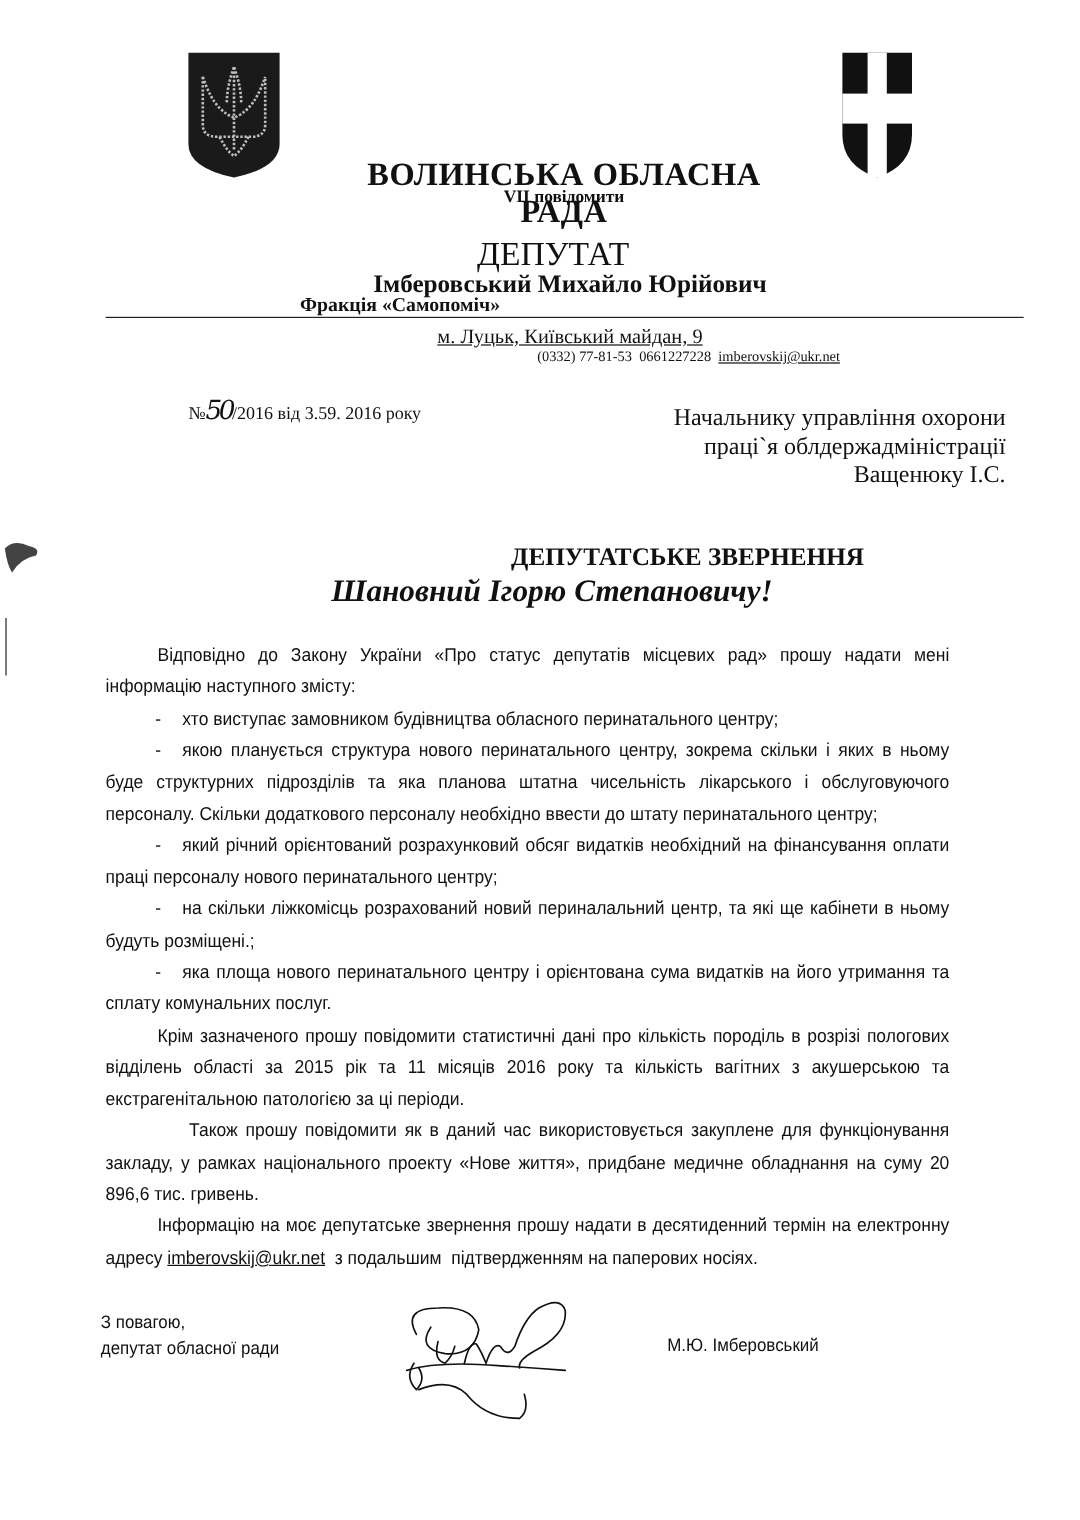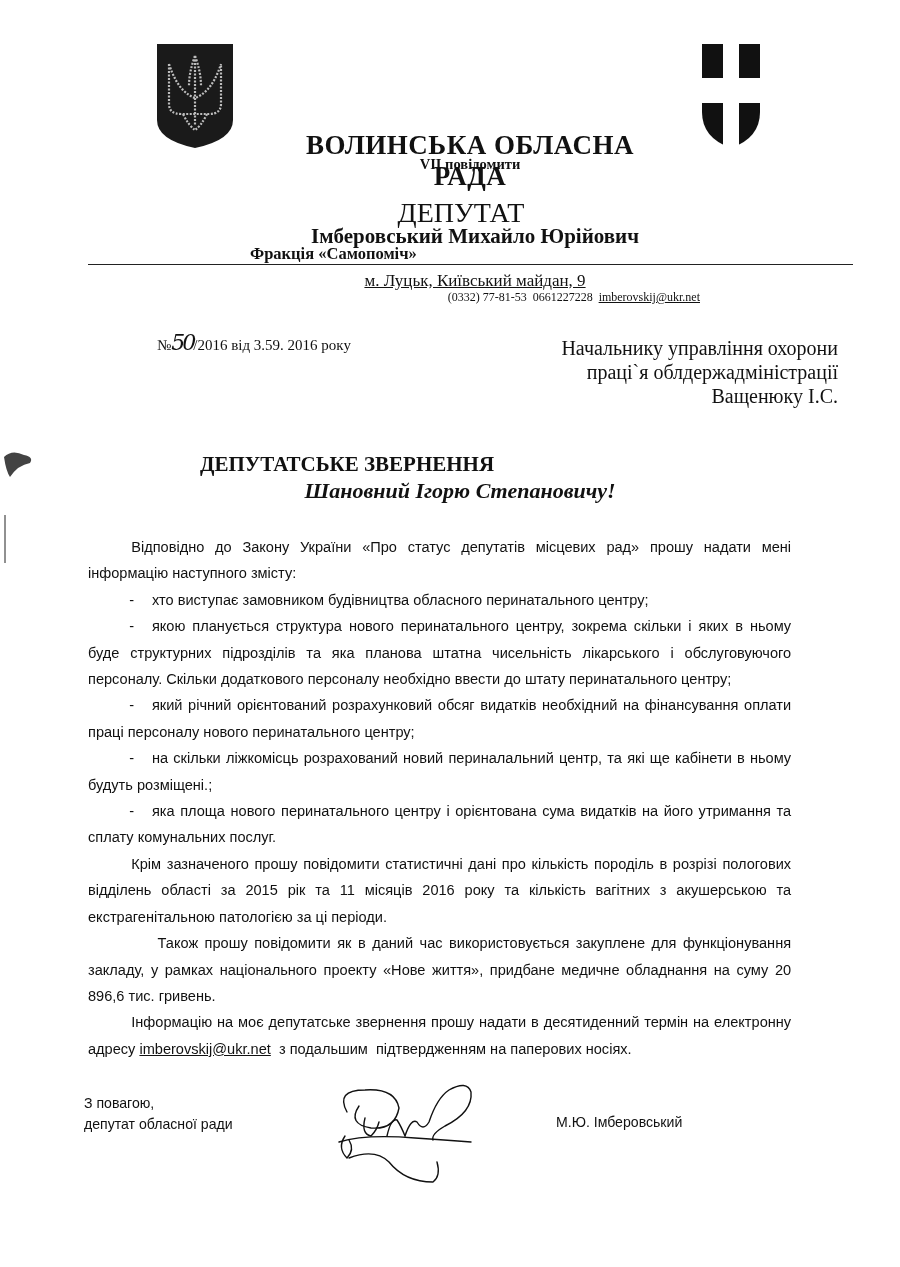--- a/index.html
+++ b/index.html
@@ -13,22 +13,22 @@
     .dep-title { left: 236px; top: 197px; width: 450px; text-align: center; font-size: 28px; }
     .dep-name { left: 250px; top: 224px; width: 450px; text-align: center; font-weight: bold; font-size: 21px; }
     .dep-faction { left: 250px; top: 244px; width: 450px; text-align: left; font-weight: bold; font-size: 16.5px; }
     .hr { left: 88px; top: 264px; width: 765px; height: 0; border-top: 1.5px solid #222; }
     .addr { left: 250px; top: 271px; width: 450px; text-align: center; font-size: 17px; text-decoration: underline; }
     .contacts { left: 250px; top: 290px; width: 450px; text-align: right; font-size: 12px; }
     .u { text-decoration: underline; }
     .ref { left: 157px; top: 330px; font-size: 15px; }
     .ref .hand { font-family: "DejaVu Serif", serif; font-style: italic; font-size: 22px; letter-spacing: -3px; }
     .recipient { left: 480px; top: 336px; width: 358px; text-align: right; font-size: 20px; line-height: 24px; }
-    .appeal-title { left: 200px; top: 452px; width: 520px; text-align: left; font-weight: bold; font-size: 21px; }
-    .salutation { left: 200px; top: 478px; width: 520px; text-align: center; font-weight: bold; font-style: italic; font-size: 22px; }
+    .appeal-title { left: 200px; top: 452px; width: 520px; text-align: right; font-weight: bold; font-size: 21px; }
+    .salutation { left: 200px; top: 478px; width: 520px; text-align: center; font-weight: bold; font-style: italic; font-size: 26px; }
     .body-text { left: 88px; top: 534px; width: 748px; font-family: "Liberation Sans", "DejaVu Sans", sans-serif; font-size: 15.5px; line-height: 26.4px; transform: scaleX(0.94); transform-origin: left top; }
     .body-text p { margin: 0; text-align: justify; }
     .indent { text-indent: 46px; }
     .indent2 { text-indent: 74px; }
     .bullet { padding-left: 0; text-indent: 44px; }
     .bullet-mark { display: inline-block; width: 24px; text-indent: 0; }
     .closing { left: 84px; top: 1092px; font-family: "Liberation Sans", "DejaVu Sans", sans-serif; font-size: 15px; line-height: 21px; transform: scaleX(0.94); transform-origin: left top; }
     .signer { left: 556px; top: 1113px; font-family: "Liberation Sans", "DejaVu Sans", sans-serif; font-size: 15px; transform: scaleX(0.94); transform-origin: left top; }
     .signature { left: 325px; top: 1078px; width: 180px; height: 110px; }
     .scan-mark { left: 0; top: 445px; width: 40px; height: 120px; }

